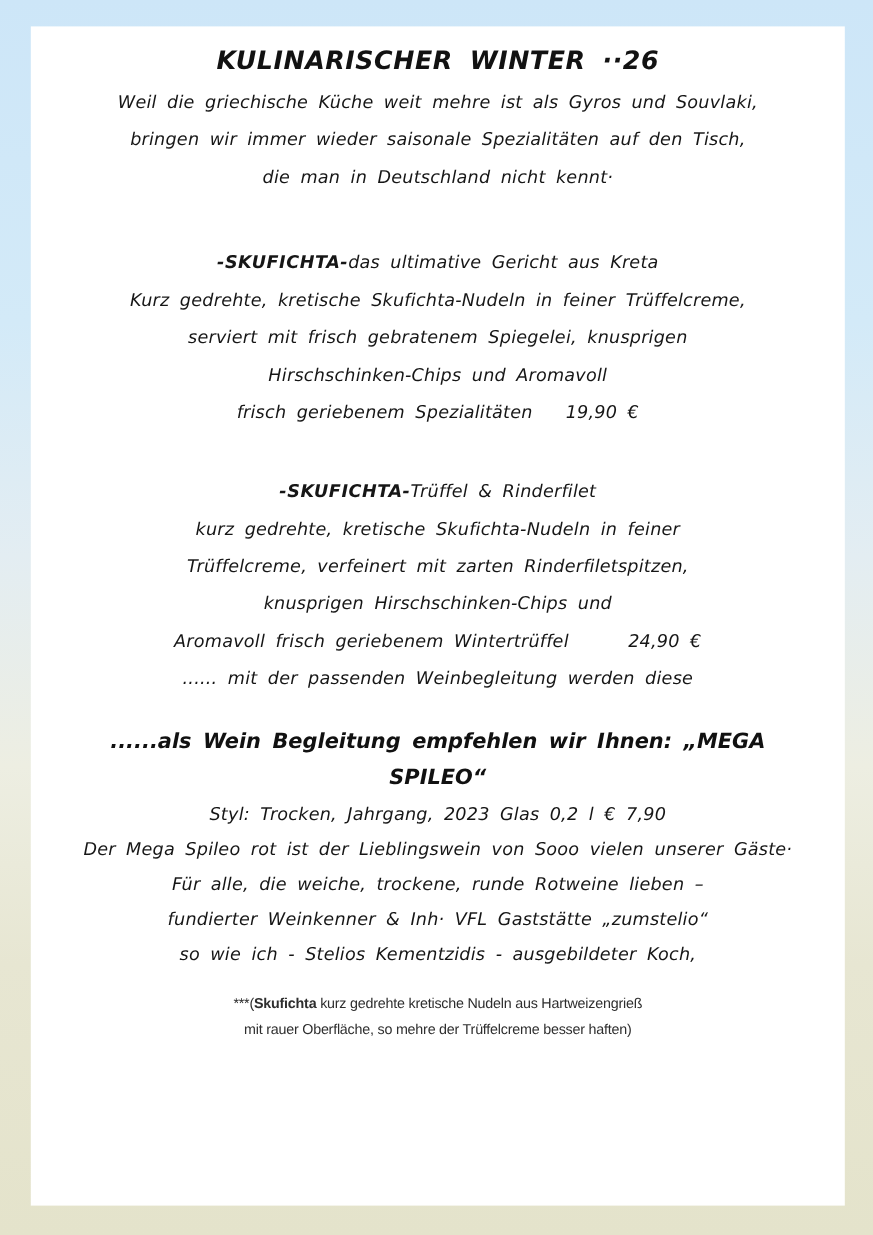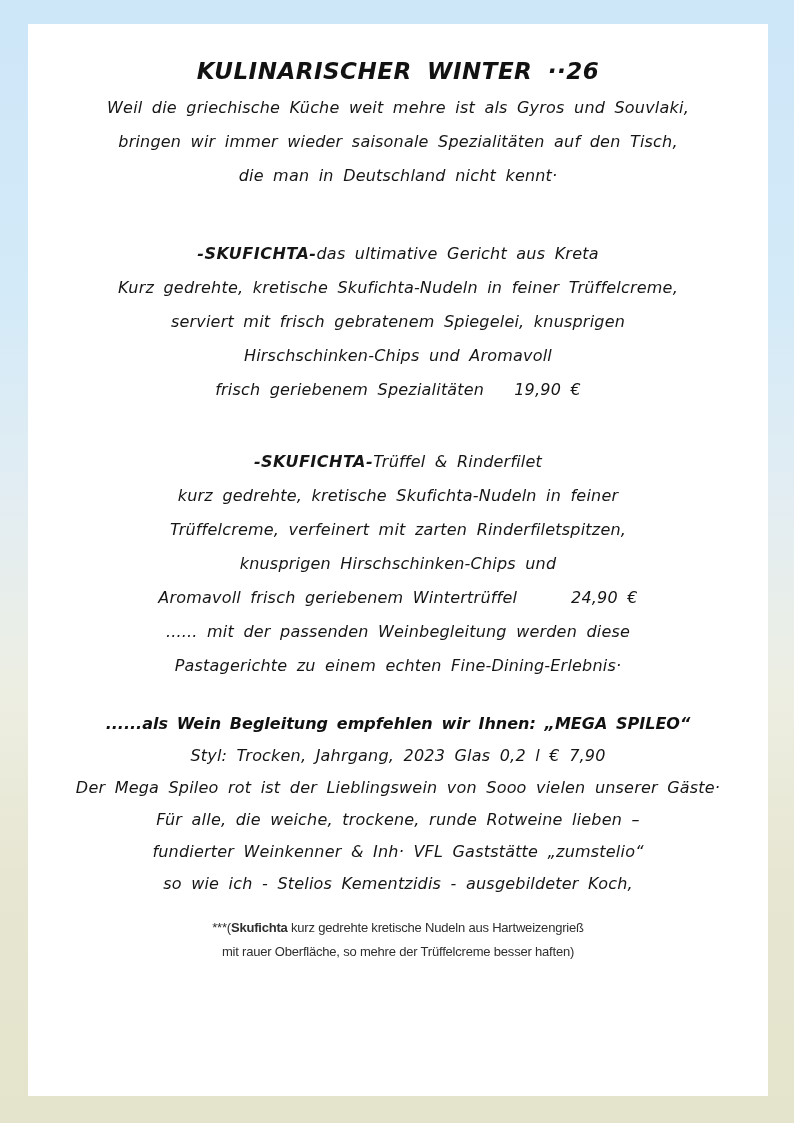--- a/index.html
+++ b/index.html
@@ -18,37 +18,37 @@
     width:740px; height:1072px;
     background:#ffffff;
     padding:8px 26px 0 26px;
     overflow:hidden;
   }
 
   
   .title {
     text-align:center; font-weight:bold; font-style:italic;
     font-size:23px; line-height:40px; letter-spacing:.5px;
-    word-spacing:.3em; color:#121212; margin-top:19px;
+    word-spacing:.3em; color:#121212; margin-top:4px;
   }
   .script-line {
     font-style:italic; font-size:16px; line-height:34px;
     text-align:center; word-spacing:.26em;
     color:#161616; letter-spacing:.2px;
   }
   .accent { font-weight:bold; letter-spacing:.5px; }
   .price-gap-1 { margin-left:30px; }
   .price-gap-2 { margin-left:54px; }
 
   .dish-1 { margin-top:44px; }
   .dish-2 { margin-top:38px; }
 
   .wine { margin-top:24px; }
   .wine-heading {
-    font-weight:bold; font-style:italic; font-size:16px;
+    font-weight:bold; font-style:italic; font-size:19px;
     line-height:33px; text-align:center; word-spacing:.2em; color:#111;
   }
   .wine .script-line { line-height:32px; }
 
   
   .note { margin-top:16px; }
   .note-line {
     font-family:"Liberation Sans", sans-serif;
     font-size:13px; line-height:24px; text-align:center;
     color:#2e2e2e; letter-spacing:-.2px;
@@ -82,21 +82,20 @@
     <section class="dish-2">
       <div class="script-line"><span class="accent">-SKUFICHTA-</span><span>Trüffel &amp; Rinderfilet</span></div>
       <div>
           <div class="script-line">kurz gedrehte, kretische Skufichta-Nudeln in feiner</div>
           <div class="script-line">Trüffelcreme, verfeinert mit zarten Rinderfiletspitzen,</div>
           <div class="script-line">knusprigen Hirschschinken-Chips und</div>
         </div>
       <div class="script-line"><span>Aromavoll frisch geriebenem Wintertrüffel</span><span class="price-gap-2">24,90 €</span></div>
       <div>
           <div class="script-line">...... mit der passenden Weinbegleitung werden diese</div>
-          <div class="script-line">Pastagerichte zu einem echten Fine-Dining-Erlebnis·</div>
         </div>
     </section>
 
     <section class="wine">
       <div class="wine-heading">......als Wein Begleitung empfehlen wir Ihnen: „MEGA SPILEO“</div>
       <div>
           <div class="script-line">Styl: Trocken, Jahrgang, 2023 Glas 0,2 l € 7,90</div>
           <div class="script-line">Der Mega Spileo rot ist der Lieblingswein von Sooo vielen unserer Gäste·</div>
           <div class="script-line">Für alle, die weiche, trockene, runde Rotweine lieben –</div>
           <div class="script-line">fundierter Weinkenner &amp; Inh· VFL Gaststätte „zumstelio“</div>

